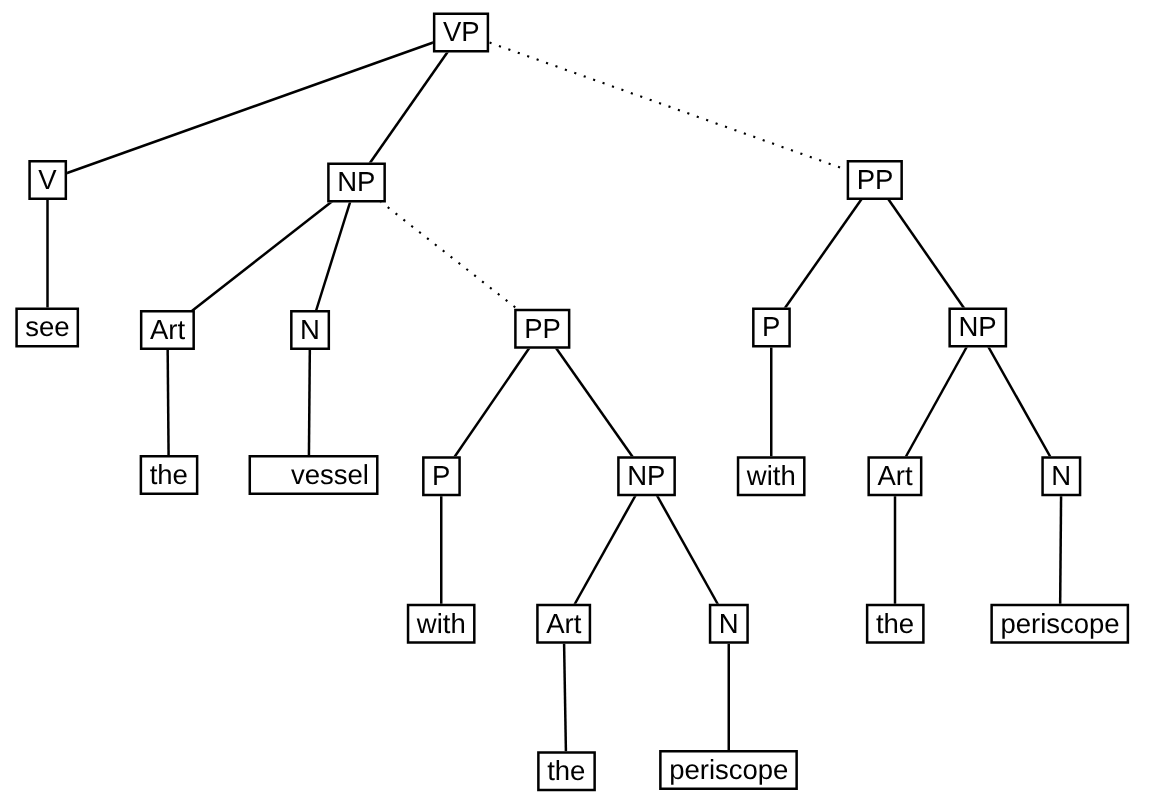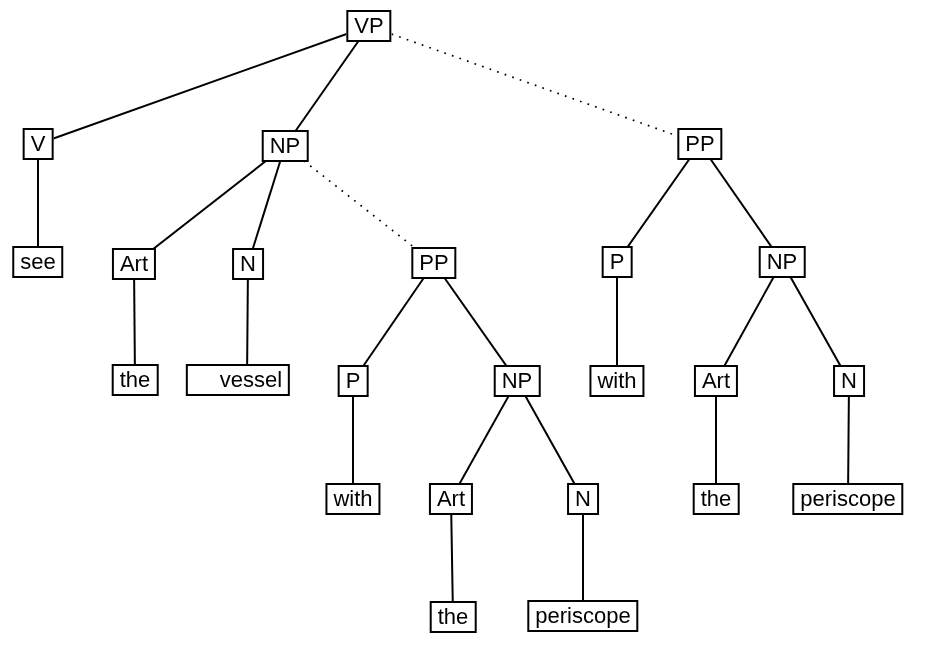--- a/index.html
+++ b/index.html
@@ -82,21 +82,21 @@
   <div class="node" style="left:38px; top:144px;">V</div>
   <div class="node" style="left:285px; top:146px;">NP</div>
   <div class="node" style="left:700px; top:144px;">PP</div>
   <div class="node word" style="left:38px; top:262px;">see</div>
   <div class="node" style="left:134px; top:264px;">Art</div>
   <div class="node" style="left:248px; top:264px;">N</div>
   <div class="node" style="left:434px; top:263px;">PP</div>
   <div class="node" style="left:617px; top:262px;">P</div>
   <div class="node" style="left:782px; top:262px;">NP</div>
   <div class="node word" style="left:135px; top:380px;">the</div>
-  <div class="node word" style="left:238px; top:380px;padding-left:32px;">vessel</div>
+  <div class="node word" style="left:251px; top:380px;padding-left:32px;">vessel</div>
   <div class="node" style="left:353px; top:381px;">P</div>
   <div class="node" style="left:517px; top:381px;">NP</div>
   <div class="node word" style="left:617px; top:381px;">with</div>
   <div class="node" style="left:716px; top:381px;">Art</div>
   <div class="node" style="left:849px; top:381px;">N</div>
   <div class="node word" style="left:353px; top:499px;">with</div>
   <div class="node" style="left:451px; top:499px;">Art</div>
   <div class="node" style="left:583px; top:499px;">N</div>
   <div class="node word" style="left:716px; top:499px;">the</div>
   <div class="node word" style="left:848px; top:499px;">periscope</div>

